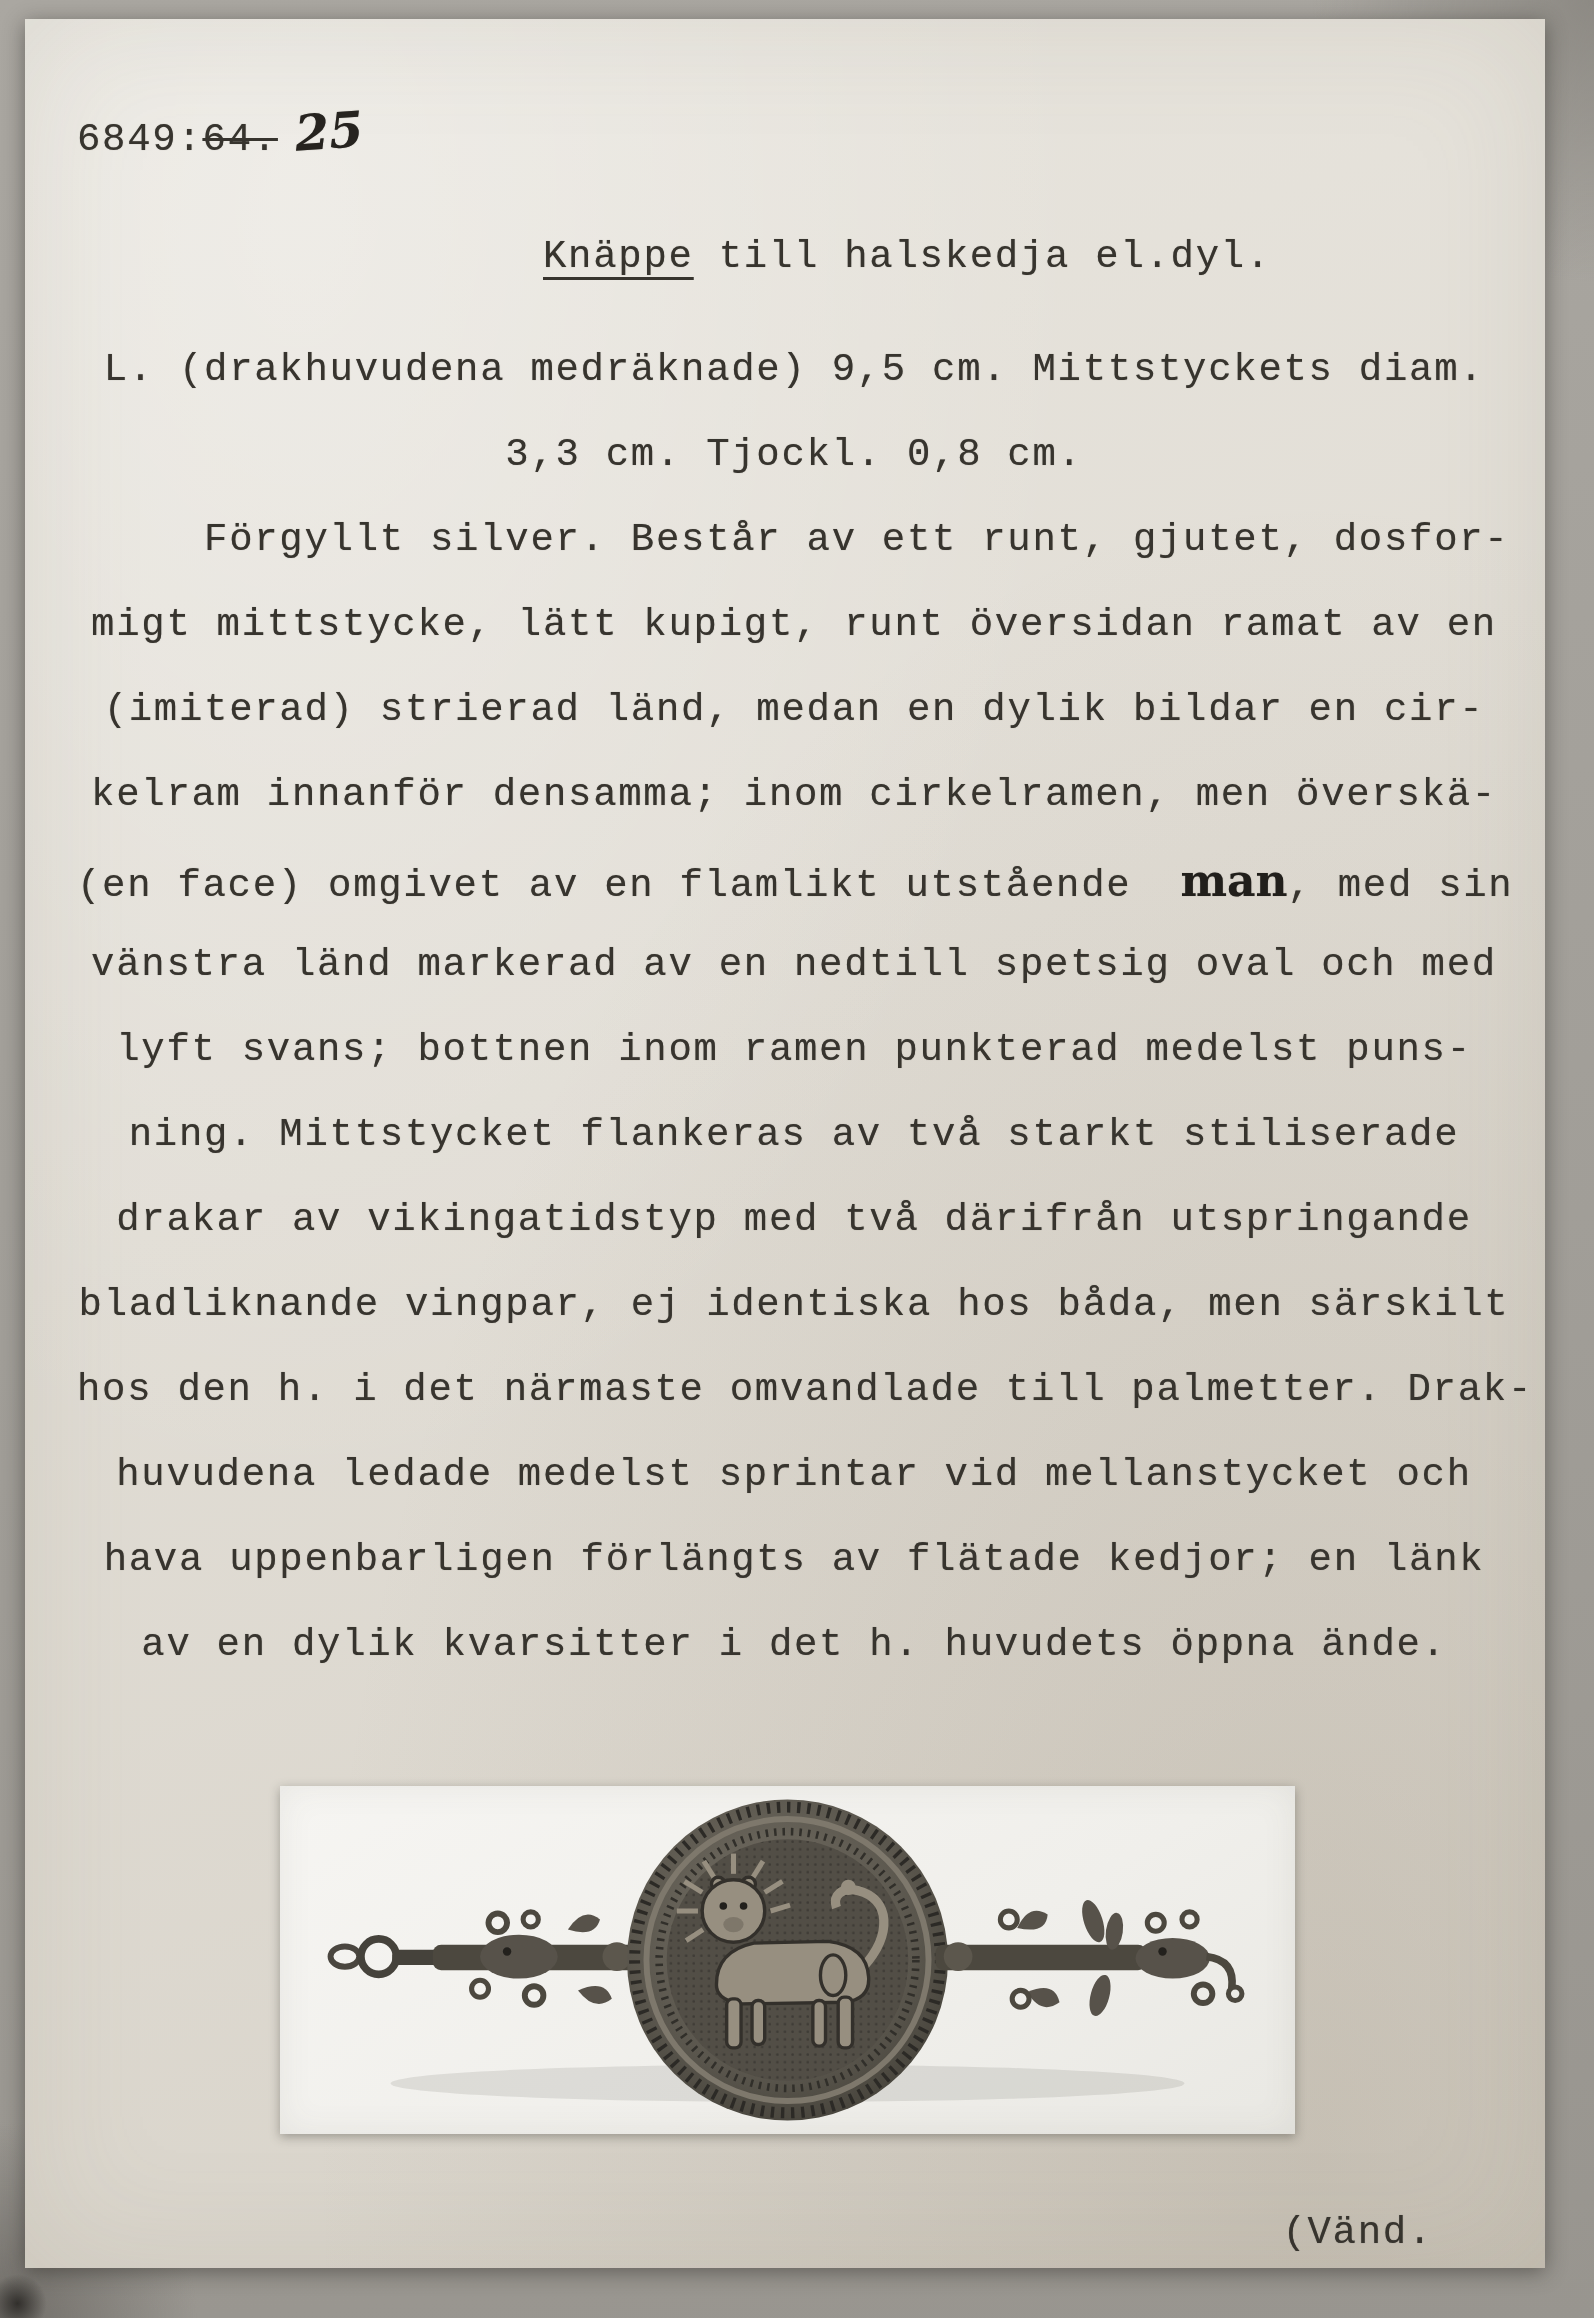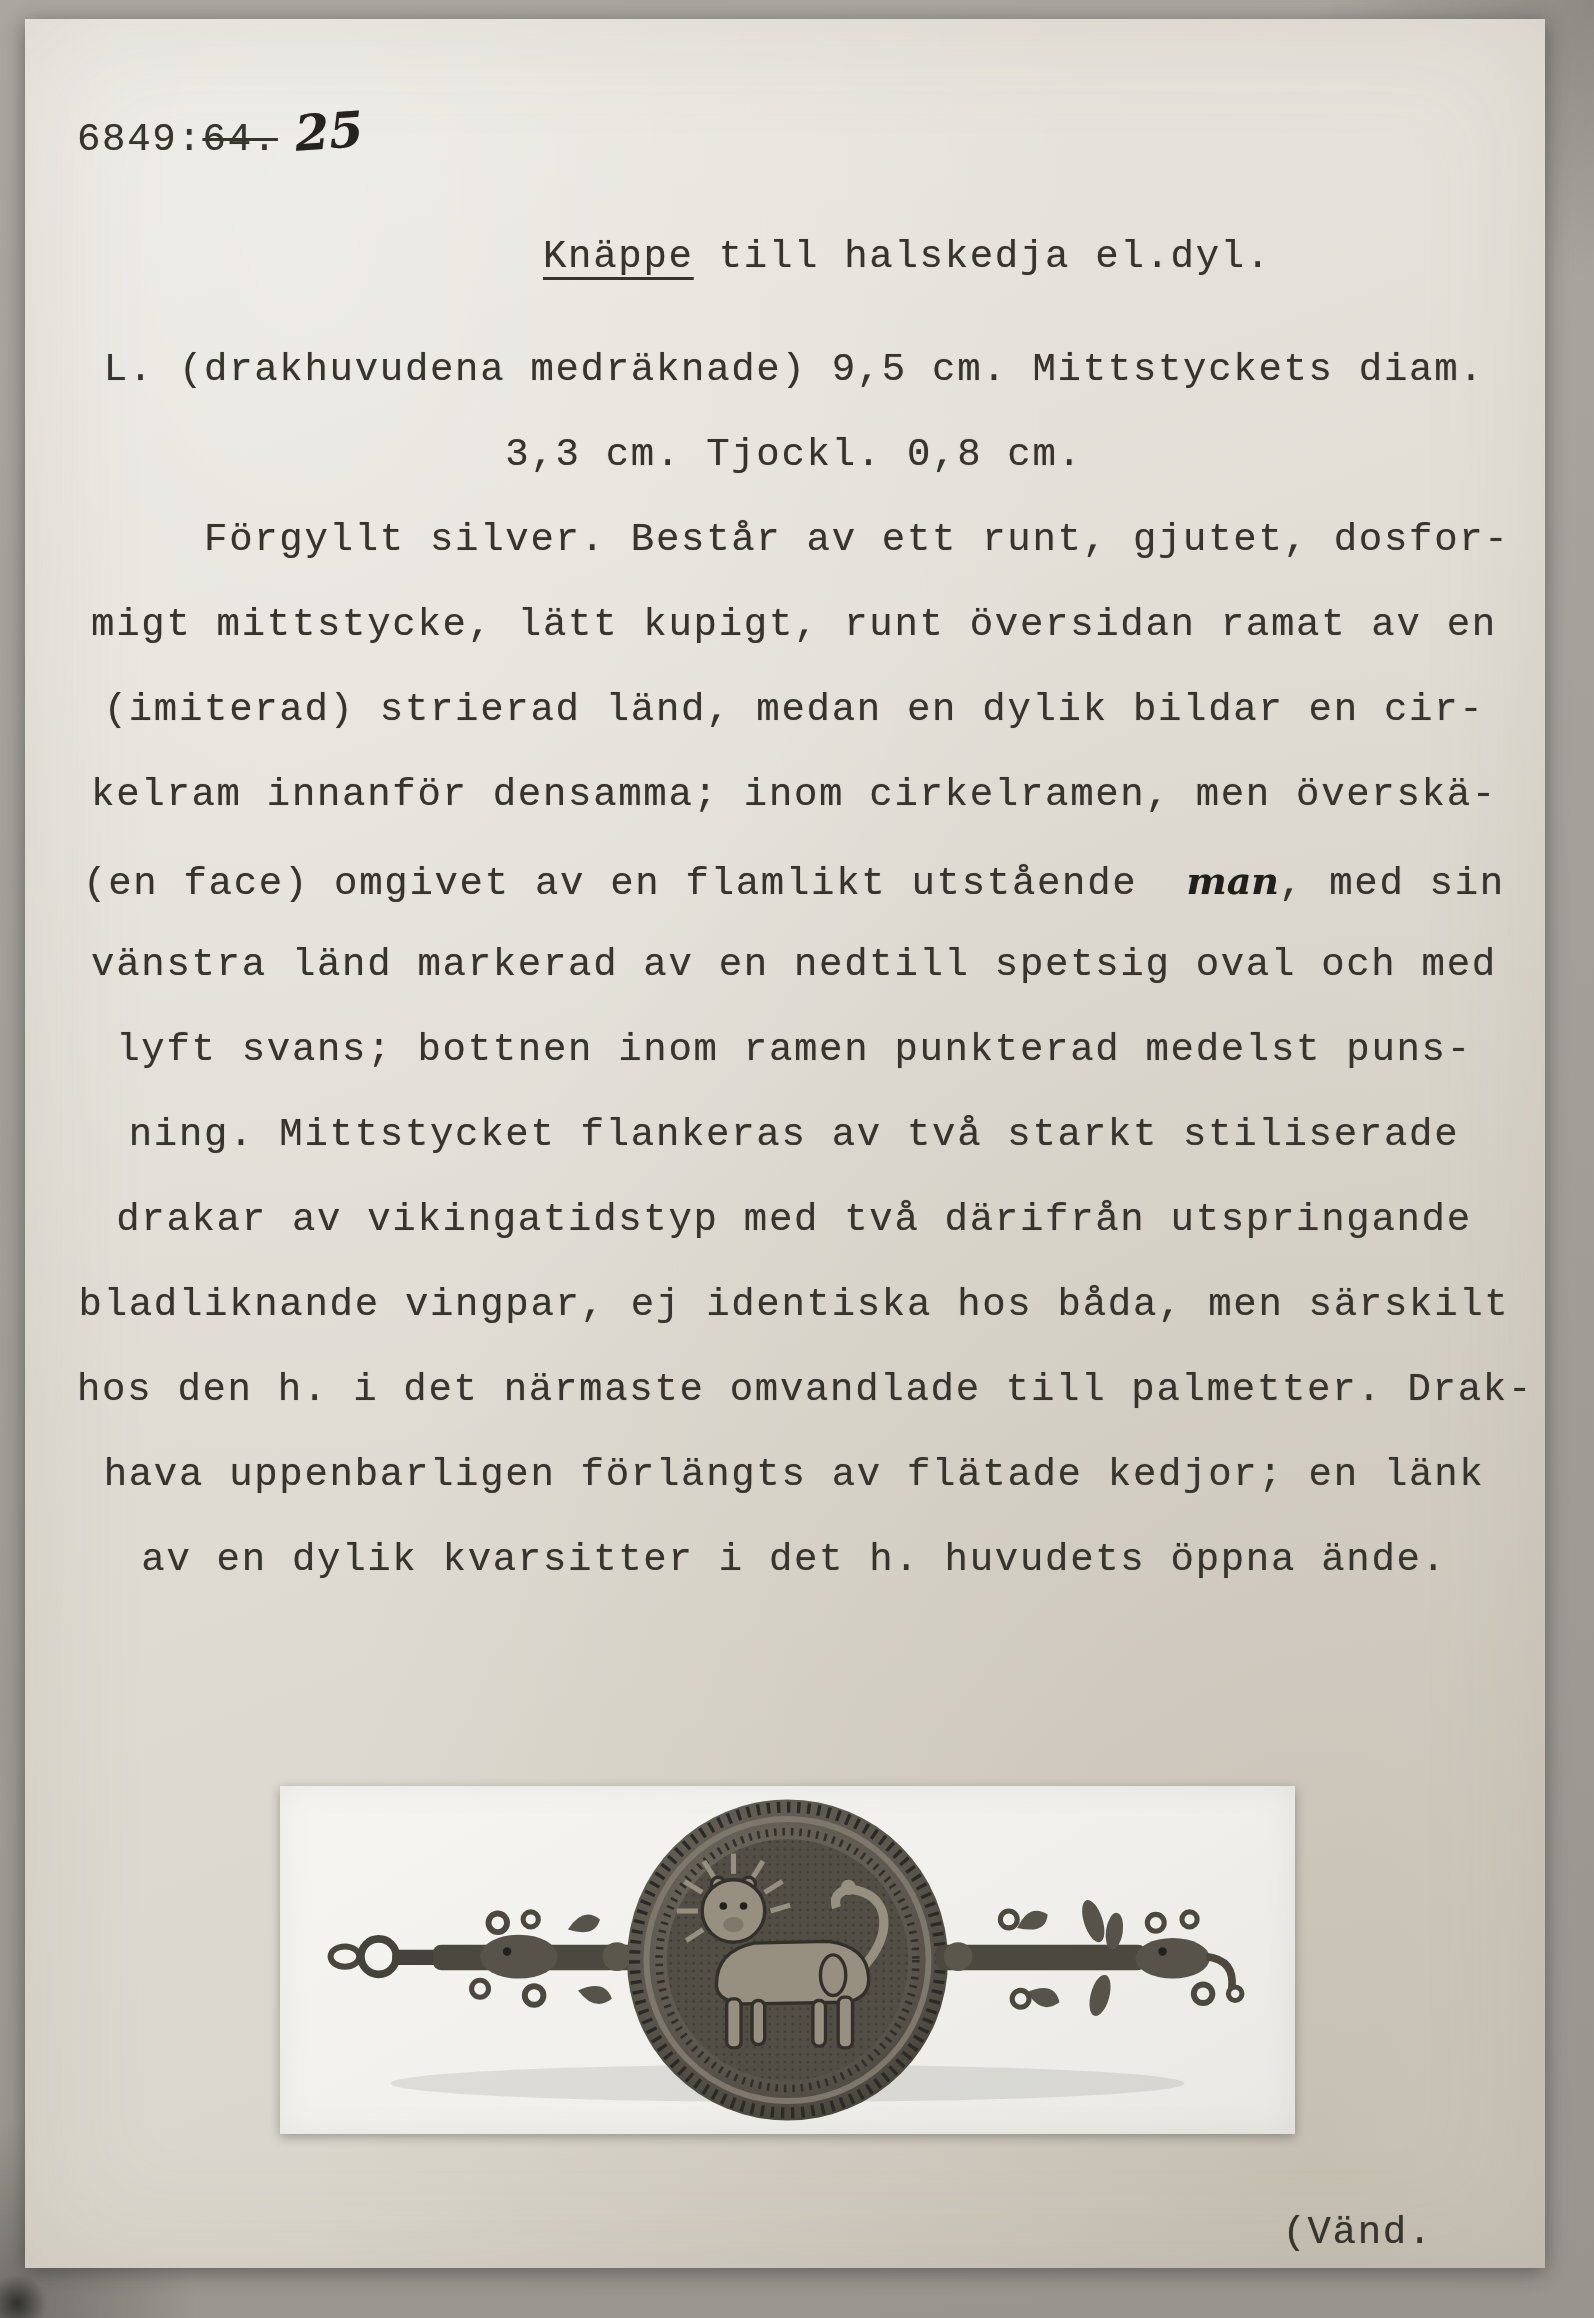--- a/index.html
+++ b/index.html
@@ -73,23 +73,22 @@
     position: absolute;
     top: 309px; left: 52px; right: 34px; text-align: center;
   }
   .body-line {
     white-space: pre;
     height: 85px;
     line-height: 85px;
   }
   .handwritten-inline {
     font-family: "DejaVu Serif", serif;
-    font-style: italic;
     font-weight: bold;
-    font-size: 38px;
+    font-size: 44px;
     letter-spacing: 0;
     color: #211f1b;
     margin-left: 24px;
   }
   .photo {
     position: absolute;
     left: 255px; top: 1767px;
     width: 1015px; height: 348px;
     background: linear-gradient(150deg, #f6f5f2 0%, #f0efeb 60%, #e9e8e3 100%);
     box-shadow: 0 3.4px 10px rgba(38,36,32,0.35), inset 0 0 34px rgba(80,76,68,0.08);
@@ -119,20 +118,21 @@
       <div class="body-line">migt mittstycke, lätt kupigt, runt översidan ramat av en</div>
       <div class="body-line">(imiterad) strierad länd, medan en dylik bildar en cir-</div>
       <div class="body-line">kelram innanför densamma; inom cirkelramen, men överskä-</div>
       <div class="body-line">(en face) omgivet av en flamlikt utstående <span class="handwritten-inline">man</span>, med sin</div>
       <div class="body-line">vänstra länd markerad av en nedtill spetsig oval och med</div>
       <div class="body-line">lyft svans; bottnen inom ramen punkterad medelst puns-</div>
       <div class="body-line">ning. Mittstycket flankeras av två starkt stiliserade</div>
       <div class="body-line">drakar av vikingatidstyp med två därifrån utspringande</div>
       <div class="body-line">bladliknande vingpar, ej identiska hos båda, men särskilt</div>
       <div class="body-line">hos den h. i det närmaste omvandlade till palmetter. Drak-</div>
+      <div class="body-line">huvudena ledade medelst sprintar vid mellanstycket och</div>
       <div class="body-line">hava uppenbarligen förlängts av flätade kedjor; en länk</div>
       <div class="body-line">av en dylik kvarsitter i det h. huvudets öppna ände.</div>
     </div>
 
   <div class="photo">
     <svg viewBox="0 0 1200 412" xmlns="http://www.w3.org/2000/svg">
       <defs>
         <pattern id="stip" width="9" height="9" patternUnits="userSpaceOnUse">
           <circle cx="3" cy="3" r="1.6" fill="#3b3833"></circle>
         </pattern>

